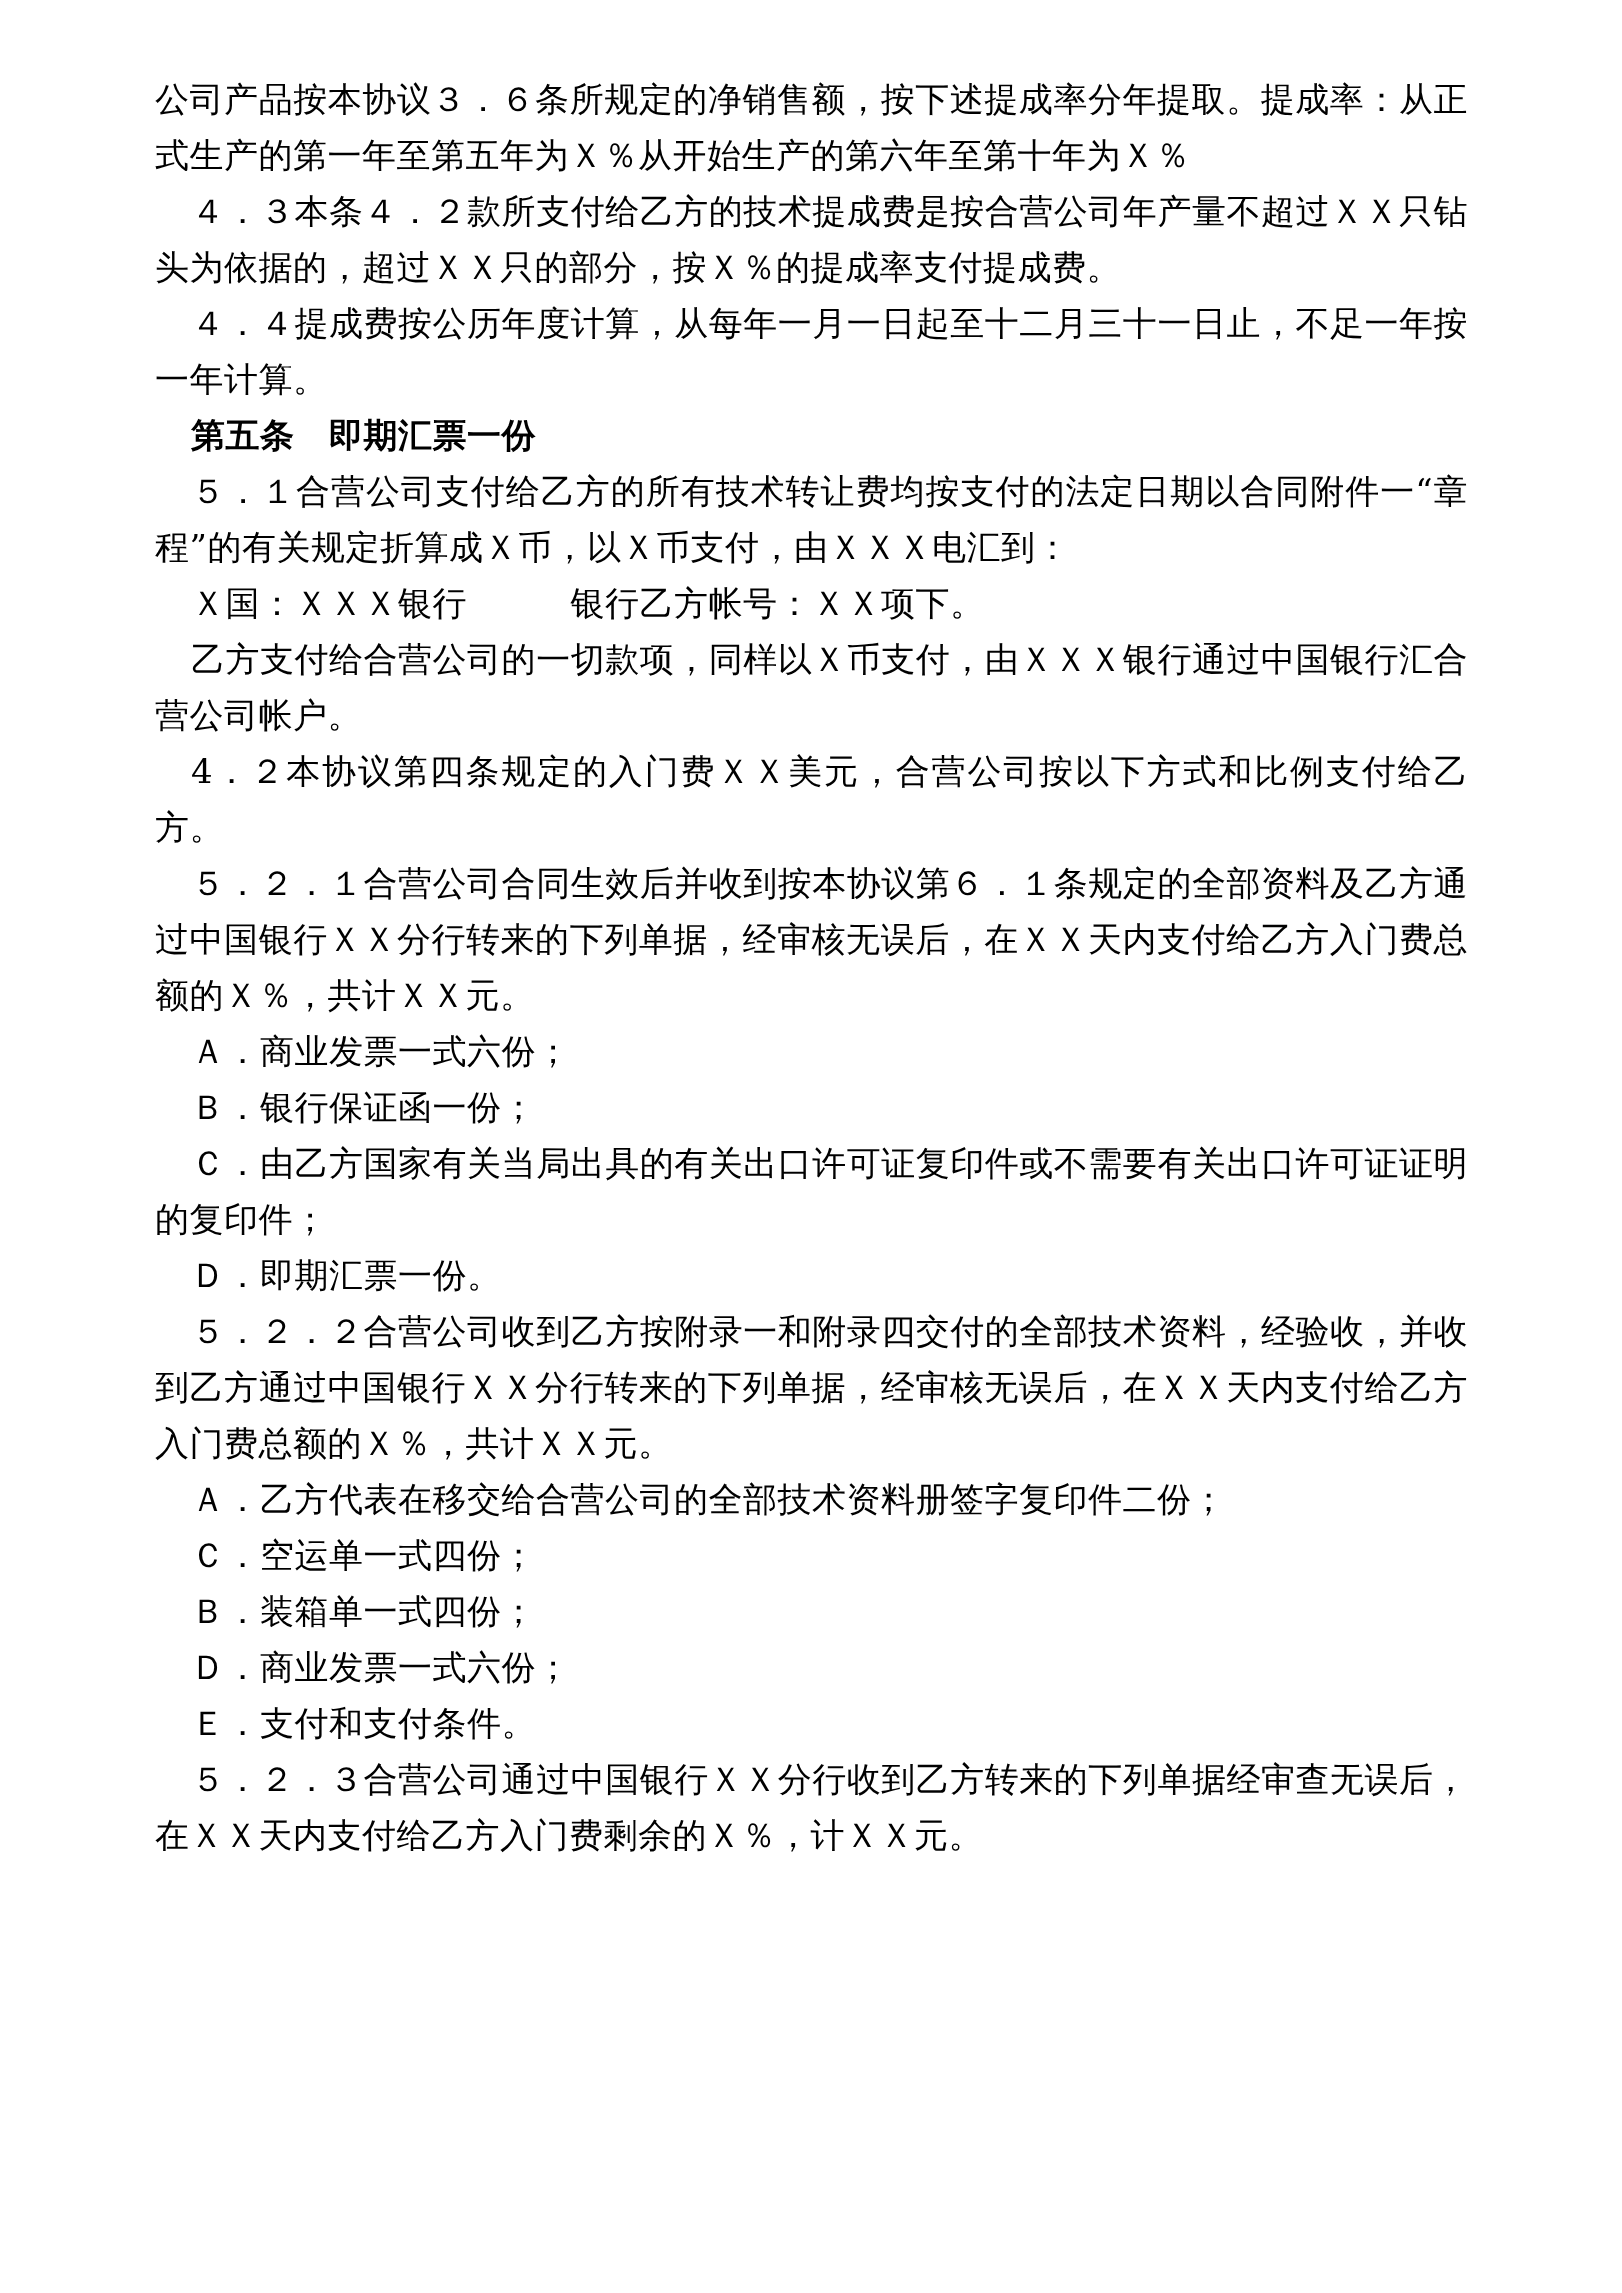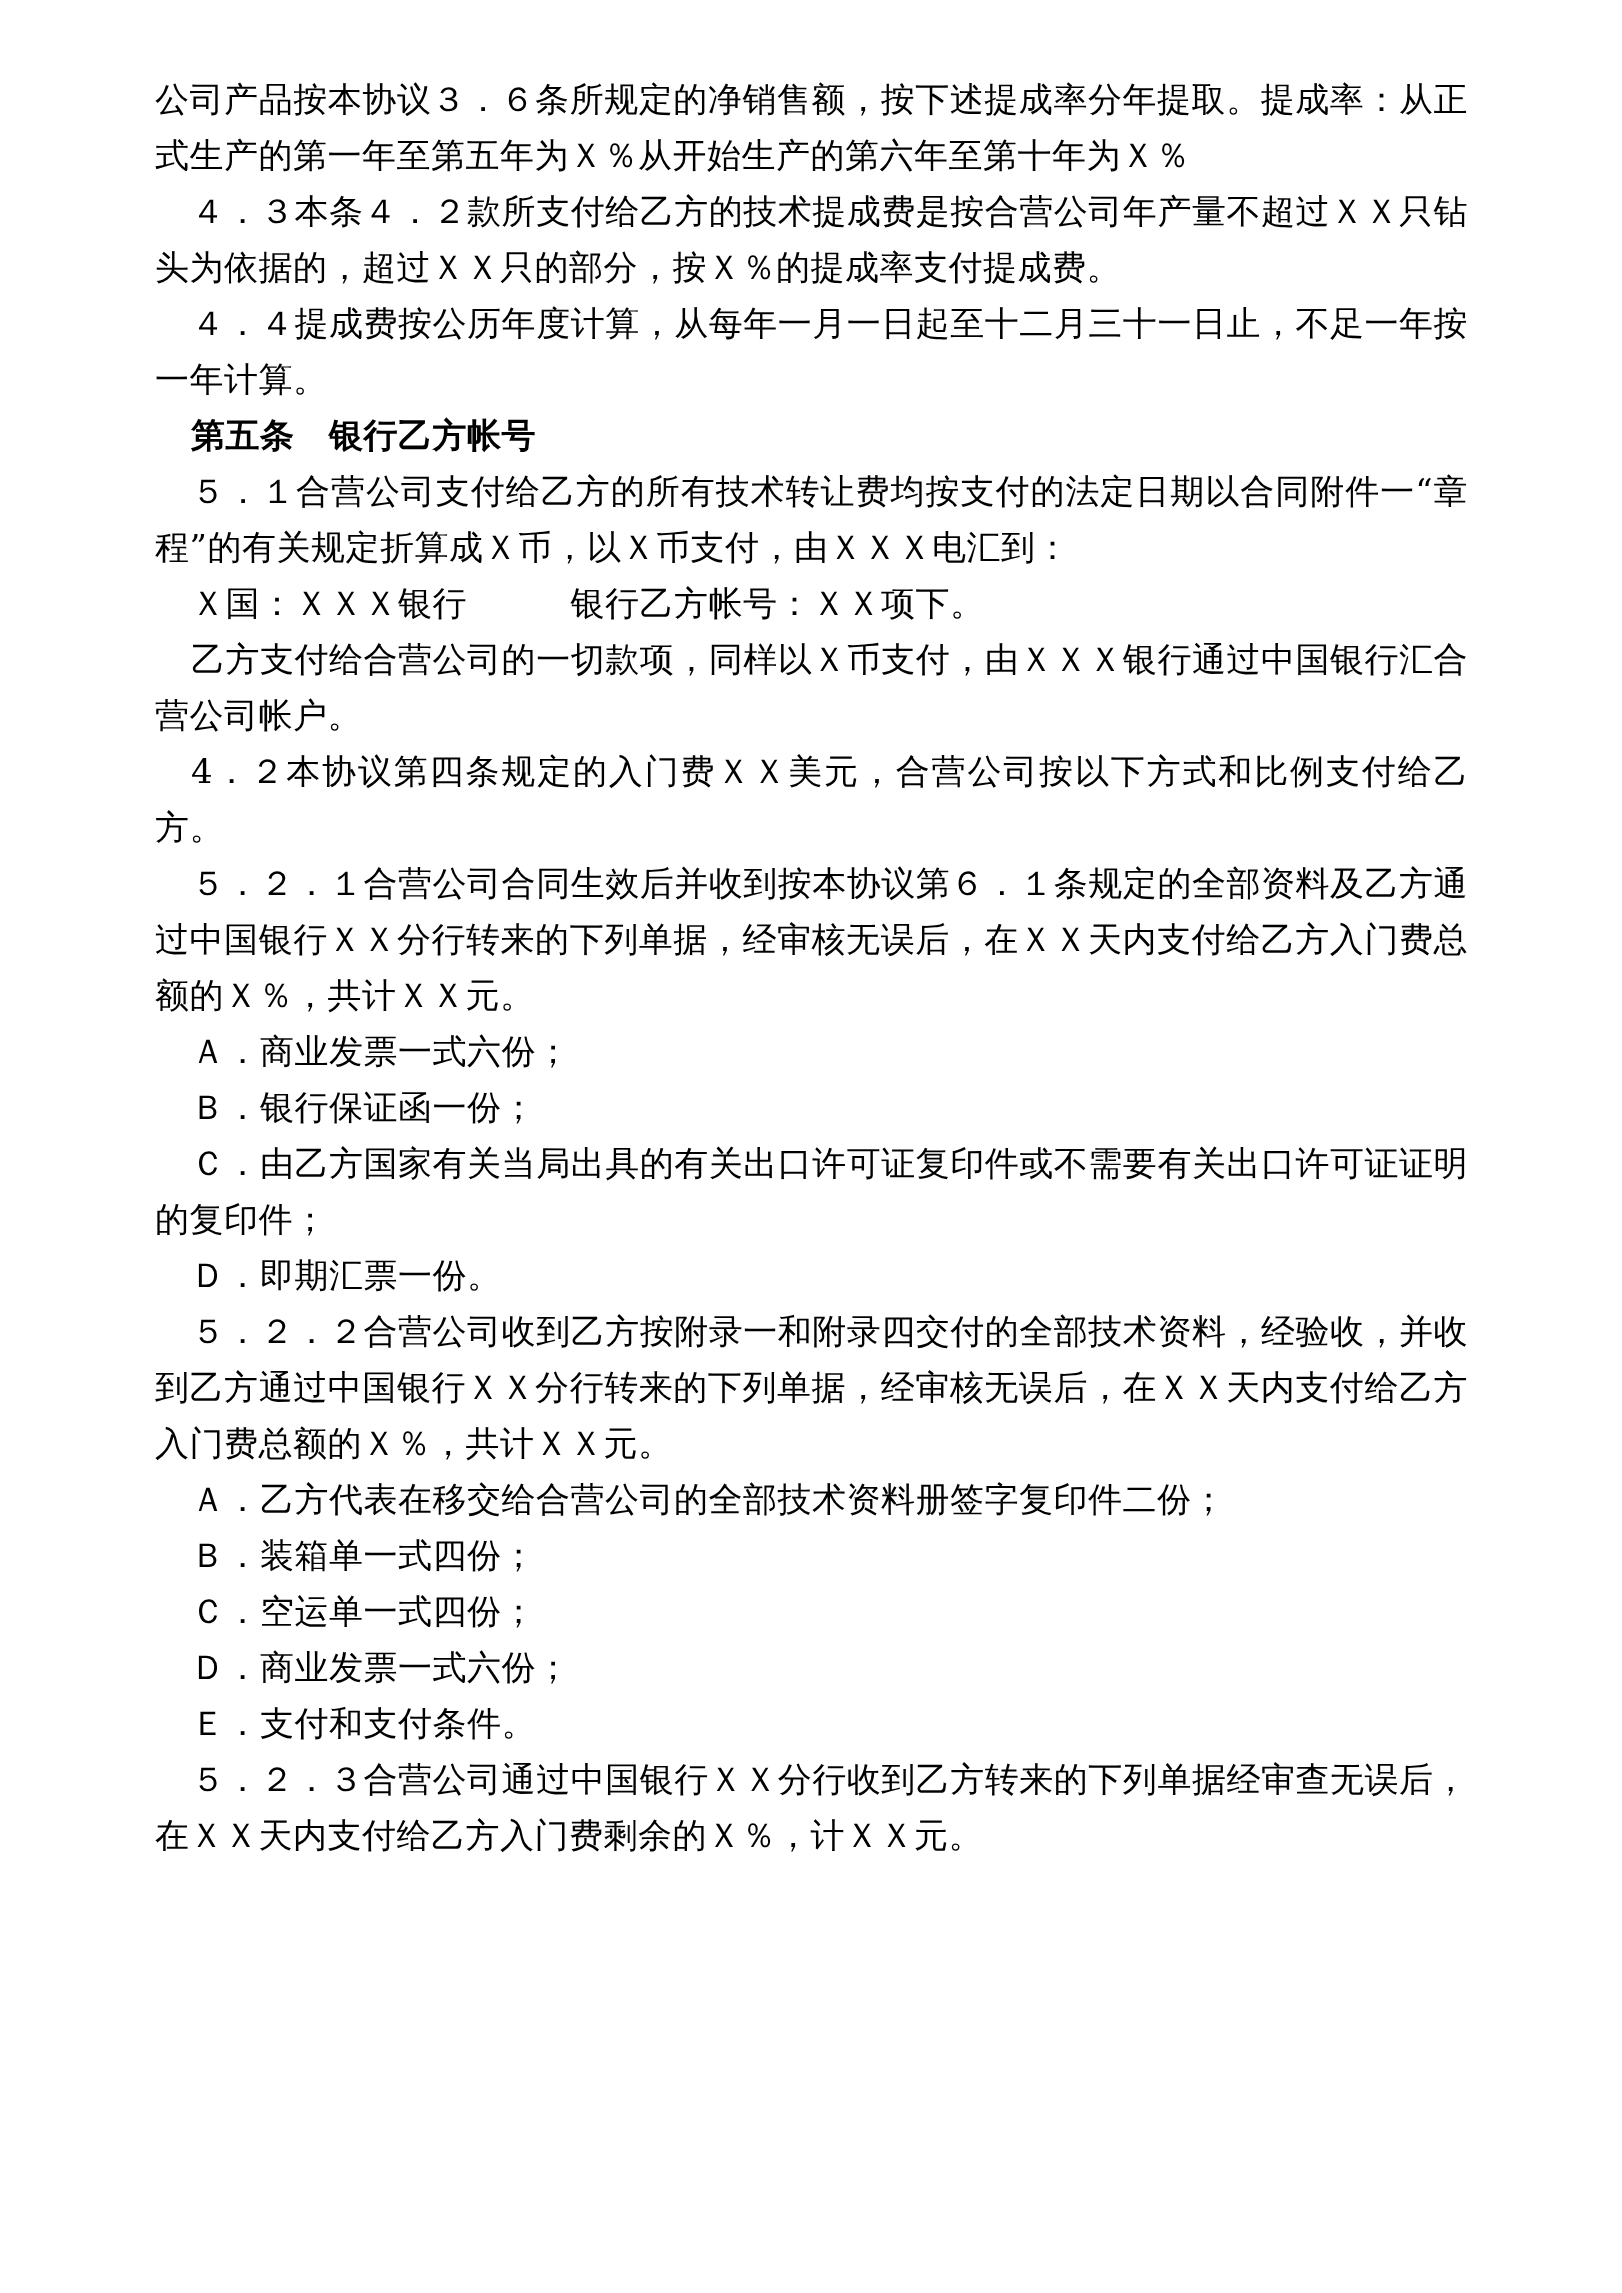--- a/index.html
+++ b/index.html
@@ -37,32 +37,32 @@
   }
 </style>
 </head>
 <body>
 
 <div class="page">
   <div class="doc-body">
       <p class="para">公司产品按本协议３．６条所规定的净销售额，按下述提成率分年提取。提成率：从正式生产的第一年至第五年为Ｘ％从开始生产的第六年至第十年为Ｘ％</p>
       <p class="para indent">４．３本条４．２款所支付给乙方的技术提成费是按合营公司年产量不超过ＸＸ只钻头为依据的，超过ＸＸ只的部分，按Ｘ％的提成率支付提成费。</p>
       <p class="para indent">４．４提成费按公历年度计算，从每年一月一日起至十二月三十一日止，不足一年按一年计算。</p>
-      <p class="para indent heading">第五条　银行乙方帐号</p>
+      <p class="para indent heading">第五条　即期汇票一份</p>
       <p class="para indent">５．１合营公司支付给乙方的所有技术转让费均按支付的法定日期以合同附件一“章程”的有关规定折算成Ｘ币，以Ｘ币支付，由ＸＸＸ电汇到：</p>
       <p class="para indent">Ｘ国：ＸＸＸ银行　　　银行乙方帐号：ＸＸ项下。</p>
       <p class="para indent">乙方支付给合营公司的一切款项，同样以Ｘ币支付，由ＸＸＸ银行通过中国银行汇合营公司帐户。</p>
       <p class="para indent">4．２本协议第四条规定的入门费ＸＸ美元，合营公司按以下方式和比例支付给乙方。</p>
       <p class="para indent">５．２．１合营公司合同生效后并收到按本协议第６．１条规定的全部资料及乙方通过中国银行ＸＸ分行转来的下列单据，经审核无误后，在ＸＸ天内支付给乙方入门费总额的Ｘ％，共计ＸＸ元。</p>
       <p class="para indent">Ａ．商业发票一式六份；</p>
       <p class="para indent">Ｂ．银行保证函一份；</p>
       <p class="para indent">Ｃ．由乙方国家有关当局出具的有关出口许可证复印件或不需要有关出口许可证证明的复印件；</p>
       <p class="para indent">Ｄ．即期汇票一份。</p>
       <p class="para indent">５．２．２合营公司收到乙方按附录一和附录四交付的全部技术资料，经验收，并收到乙方通过中国银行ＸＸ分行转来的下列单据，经审核无误后，在ＸＸ天内支付给乙方入门费总额的Ｘ％，共计ＸＸ元。</p>
       <p class="para indent">Ａ．乙方代表在移交给合营公司的全部技术资料册签字复印件二份；</p>
+      <p class="para indent">Ｃ．空运单一式四份；</p>
       <p class="para indent">Ｂ．装箱单一式四份；</p>
-      <p class="para indent">Ｃ．空运单一式四份；</p>
       <p class="para indent">Ｄ．商业发票一式六份；</p>
       <p class="para indent">Ｅ．支付和支付条件。</p>
       <p class="para indent">５．２．３合营公司通过中国银行ＸＸ分行收到乙方转来的下列单据经审查无误后，在ＸＸ天内支付给乙方入门费剩余的Ｘ％，计ＸＸ元。</p>
     </div>
 </div>
 
 
 </body></html>

